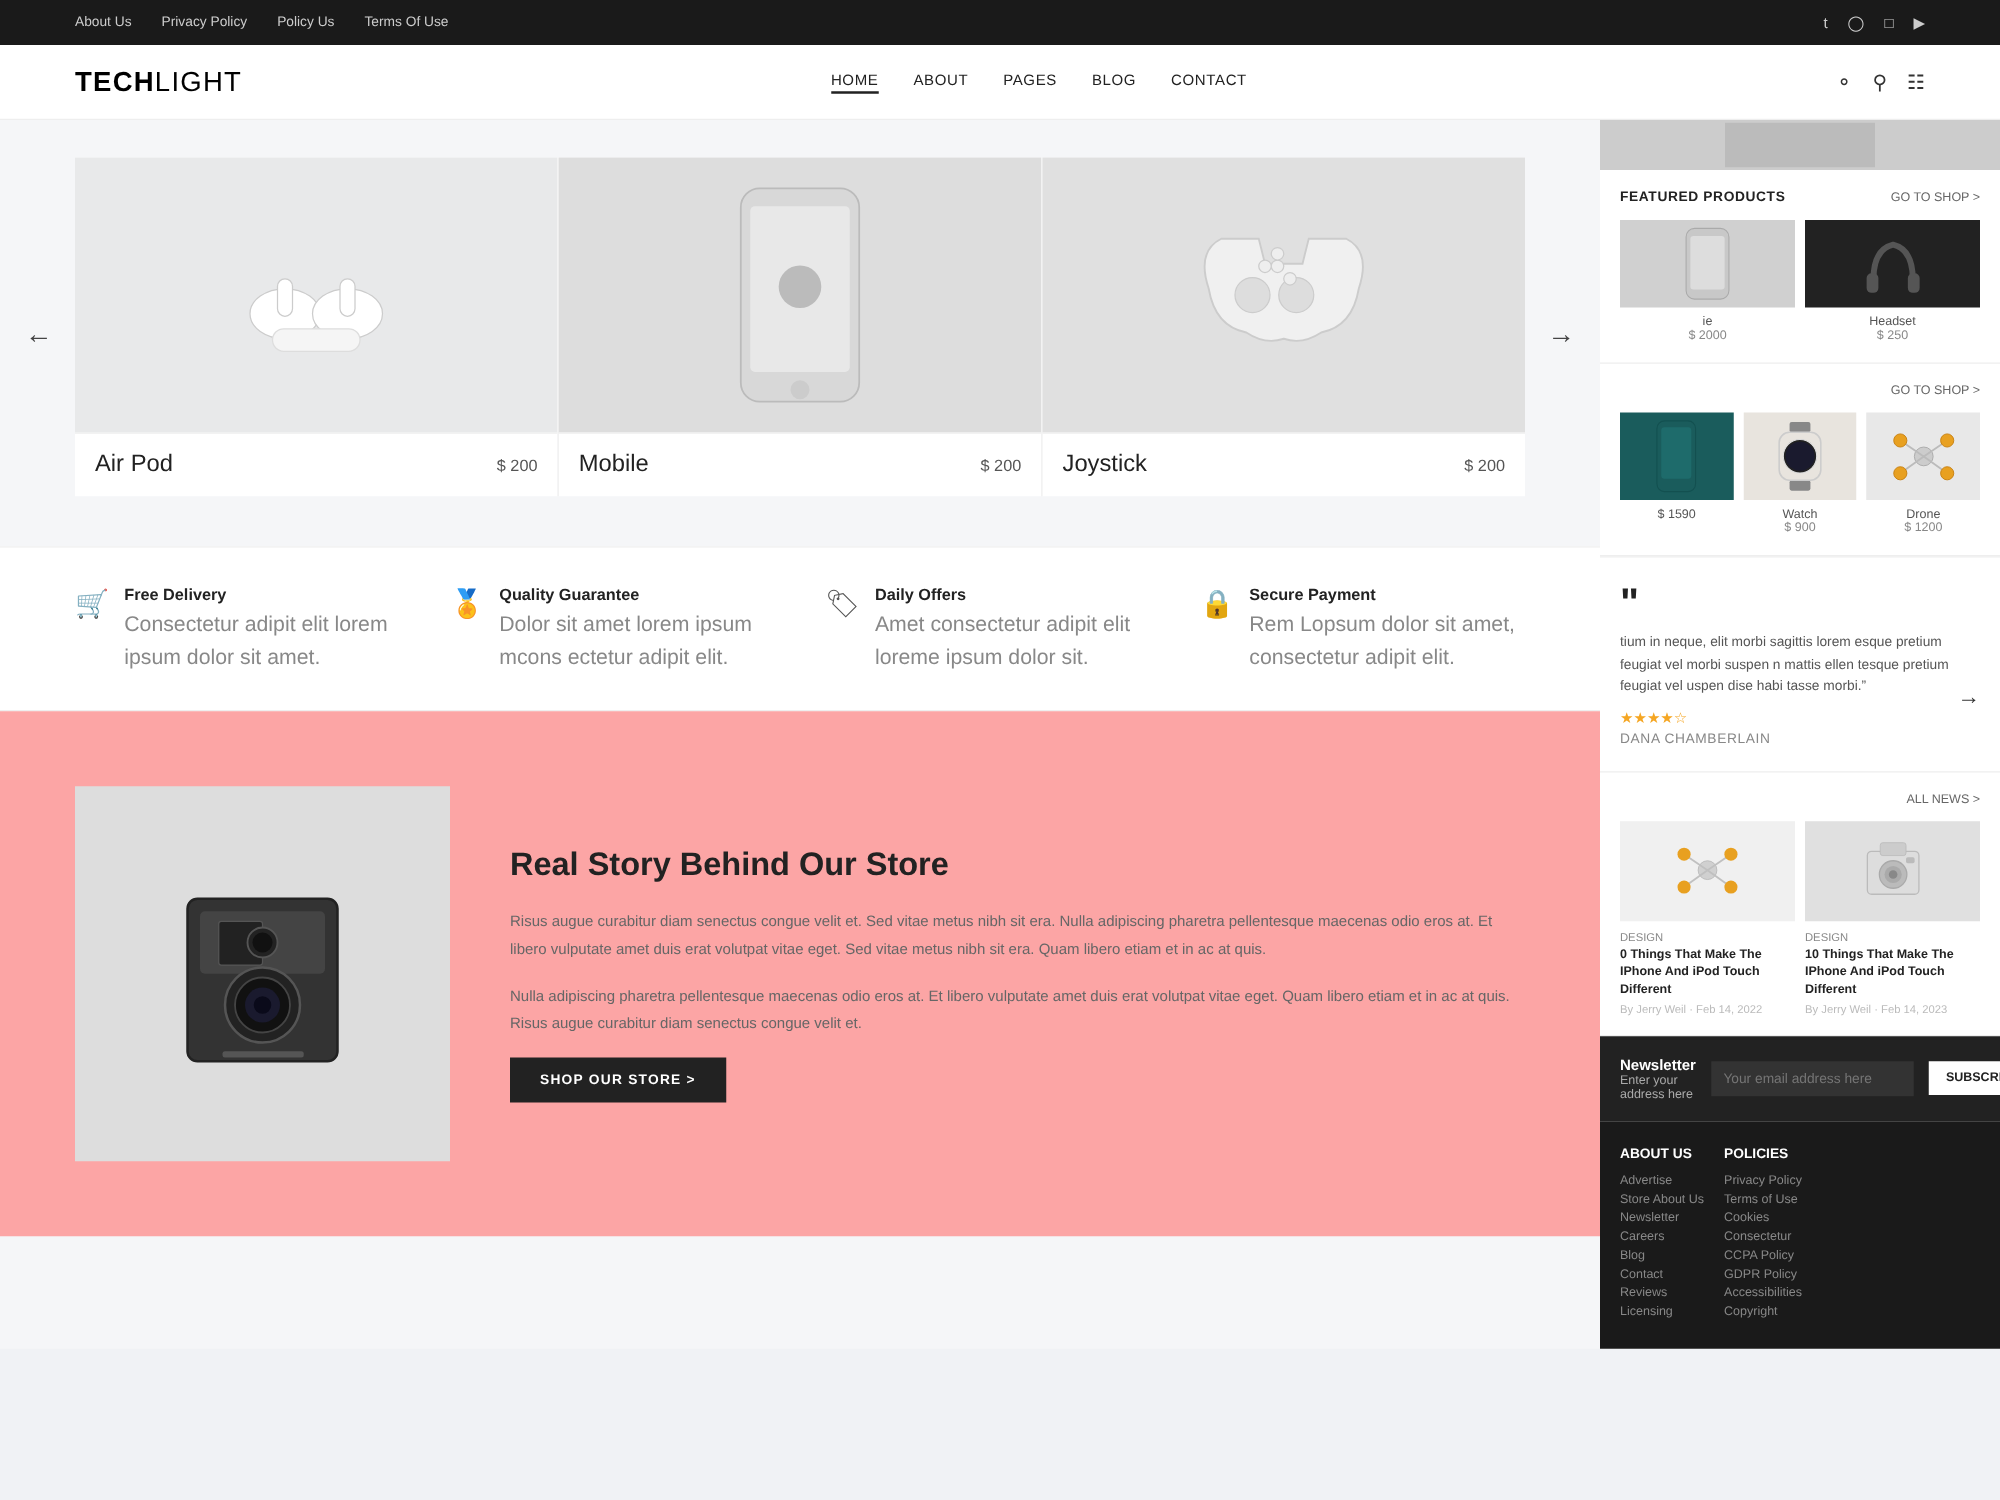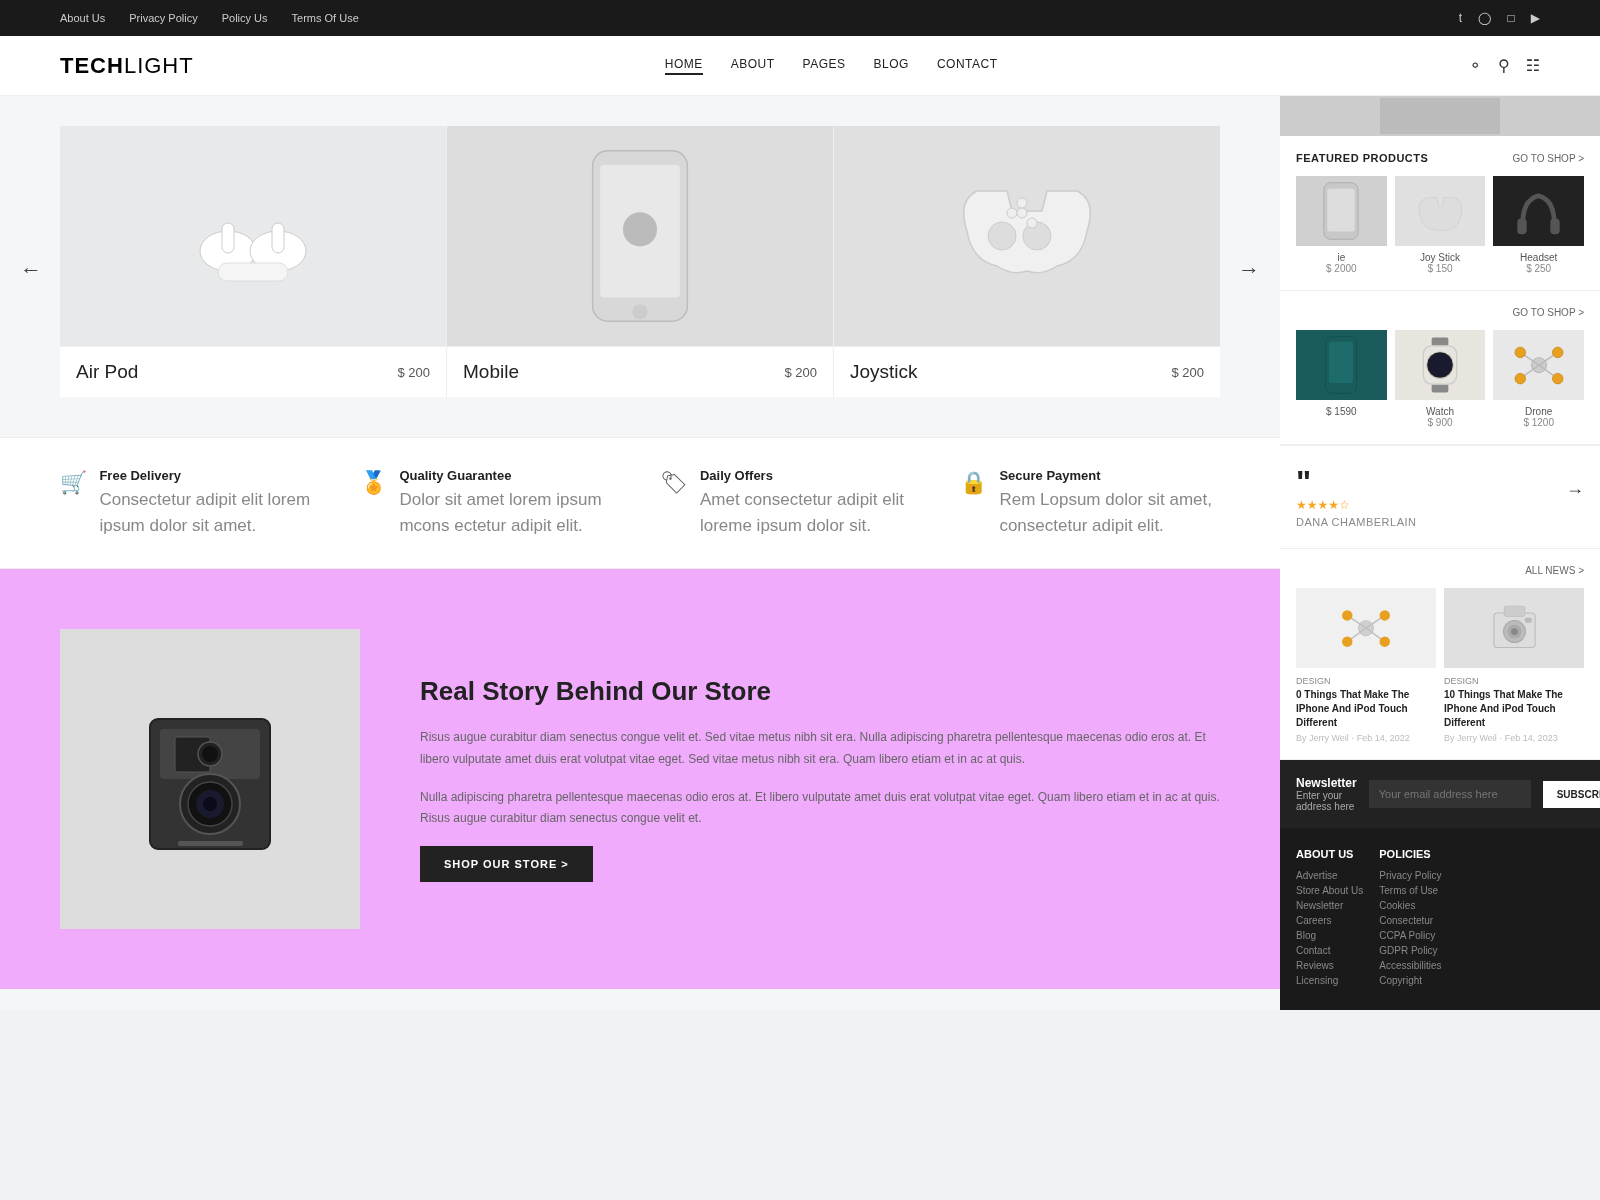--- a/index.html
+++ b/index.html
@@ -128,24 +128,24 @@
       border-top: 1px solid #eee;
       border-bottom: 1px solid #eee;
     }
     .feature-item { display: flex; align-items: flex-start; gap: 12px; flex: 1; }
     .feature-icon { font-size: 22px; color: #555; margin-top: 2px; }
     .feature-title { font-size: 13px; font-weight: 700; color: #222; margin-bottom: 4px; }
     .feature-desc { font-size: 17px; color: #888; line-height: 1.5; }
 
     
     .about-section {
-      background: #f0abfc;
+      background: #fca5a5;
       padding: 60px 60px;
       display: flex;
-      gap: 60px;
+      gap: 48px;
       align-items: center;
     }
     .about-img-wrap {
       width: 300px;
       height: 300px;
       background: #ddd;
       flex-shrink: 0;
       display: flex;
       align-items: center;
       justify-content: center;
@@ -476,29 +476,20 @@
           <div class="sidebar-product-img sb-img-phone">
             <svg width="50" height="60" viewBox="0 0 50 70">
               <rect x="5" y="2" width="40" height="66" rx="8" fill="#c8c8c8" stroke="#aaa" stroke-width="1"></rect>
               <rect x="9" y="9" width="32" height="50" rx="3" fill="#ddd"></rect>
             </svg>
           </div>
           <div class="sidebar-product-name">ie</div>
           <div class="sidebar-product-price">$ 2000</div>
         </div>
 
-        <div class="sidebar-product">
-          <div class="sidebar-product-img sb-img-joystick">
-            <svg width="55" height="45" viewBox="0 0 80 60">
-              <path d="M10,35 Q5,15 20,10 L35,10 L37,22 L43,22 L45,10 L60,10 Q75,15 70,35 Q67,52 55,55 Q40,60 25,55 Q13,52 10,35Z" fill="#ddd" stroke="#ccc" stroke-width="1"></path>
-            </svg>
-          </div>
-          <div class="sidebar-product-name">Joy Stick</div>
-          <div class="sidebar-product-price">$ 150</div>
-        </div>
 
         <div class="sidebar-product">
           <div class="sidebar-product-img sb-img-headset">
             <svg width="55" height="55" viewBox="0 0 70 70">
               <path d="M15,50 Q15,20 35,15 Q55,20 55,50" fill="none" stroke="#555" stroke-width="6"></path>
               <rect x="8" y="44" width="12" height="20" rx="5" fill="#555"></rect>
               <rect x="50" y="44" width="12" height="20" rx="5" fill="#555"></rect>
             </svg>
           </div>
           <div class="sidebar-product-name">Headset</div>
@@ -555,20 +546,21 @@
           </div>
           <div class="sidebar-product-name">Drone</div>
           <div class="sidebar-product-price">$ 1200</div>
         </div>
 
       </div>
     </div>
 
     <div class="sidebar-testimonial">
       <div class="quote-mark">"</div>
+      <div class="testimonial-text">tium in neque, elit morbi sagittis lorem esque pretium feugiat vel morbi suspen n mattis ellen tesque pretium feugiat vel uspen dise habi tasse morbi.”</div>
       <div class="testimonial-arrow">→</div>
       <div class="testimonial-stars">★★★★☆</div>
       <div class="testimonial-author">DANA CHAMBERLAIN</div>
     </div>
 
     <div class="sidebar-news">
       <div class="sidebar-section-header">
         <span class="sidebar-section-title"></span>
         <span class="sidebar-go-to">ALL NEWS &gt;</span>
       </div>

